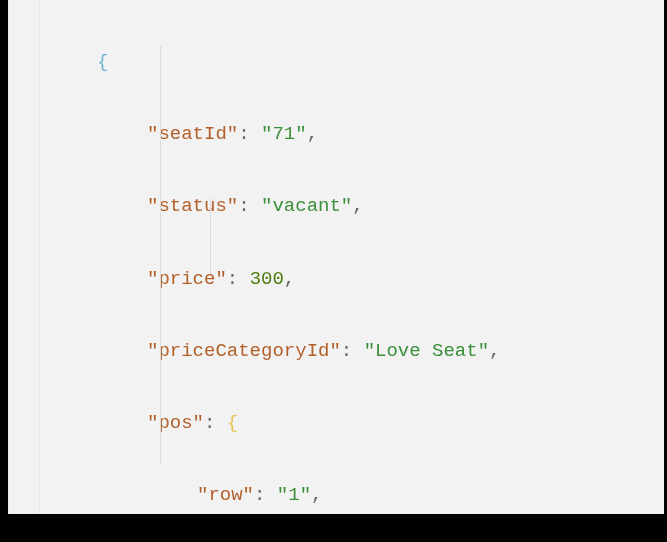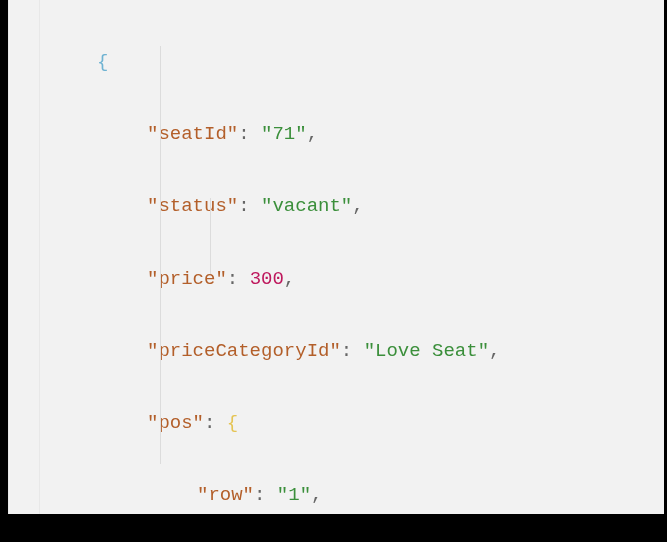--- a/index.html
+++ b/index.html
@@ -31,21 +31,21 @@
   .code {
     padding-left: 88px;
     padding-top: 8px;
     line-height: 1.9;
     white-space: pre;
   }
   .brace-blue { color: #6fb3d2; }
   .brace-yellow { color: #e5c454; }
   .key { color: #b35f2a; }
   .string { color: #3b8f3b; }
-  .number { color: #be185d; }
+  .number { color: #4d7c0f; }
   .colon { color: #666; }
   .comma { color: #666; }
   .guide {
     position: absolute;
     width: 1px;
     background: #dcdcdc;
   }
   .guide1 { left: 151px; top: 46px; height: 418px; }
   .guide2 { left: 201px; top: 198px; height: 76px; }
   .line { display: block; }

